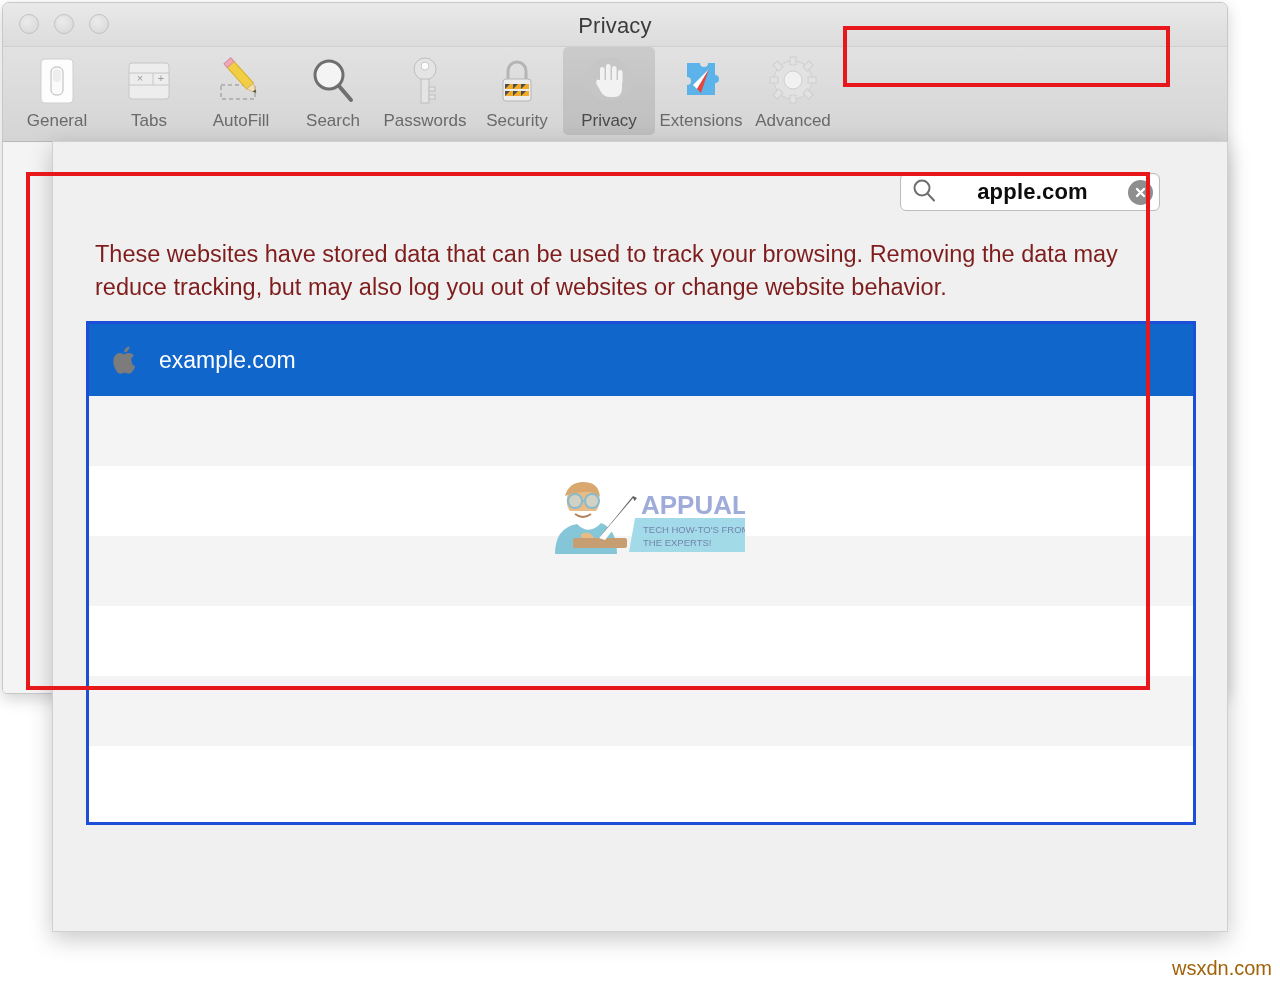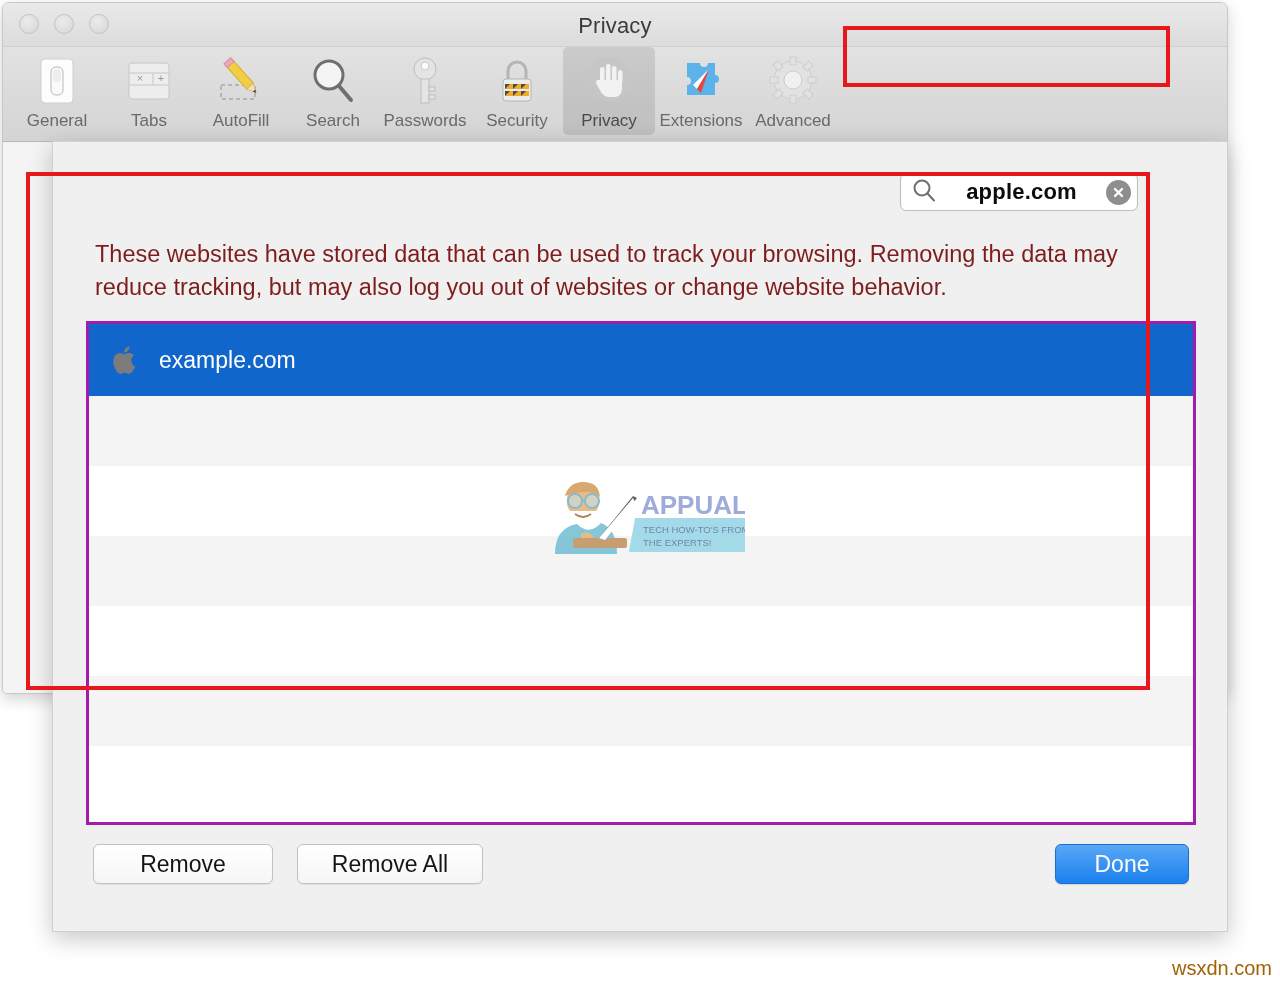--- a/index.html
+++ b/index.html
@@ -60,21 +60,21 @@
 
   
   .sheet {
     position: absolute; left: 52px; top: 141px; width: 1176px; height: 791px;
     background: #f0f0f0;
     border: 1px solid #d0d0d0;
     box-shadow: 0 7px 22px rgba(0,0,0,.22);
   }
 
   
-  .search-wrap { position: absolute; left: 847px; top: 31px; width: 238px; height: 38px; }
+  .search-wrap { position: absolute; left: 847px; top: 31px; width: 260px; height: 38px; }
   .search-field {
     width: 100%; height: 100%;
     background: #ffffff; border: 1px solid #bdbdbd; border-radius: 6px;
     display: flex; align-items: center; padding: 0 6px 0 10px;
     box-shadow: inset 0 1px 2px rgba(0,0,0,.07);
   }
   .search-icon { flex: 0 0 auto; margin-right: 4px; }
   .search-value {
     flex: 1; text-align: center; font-size: 22px; color: #0d0d0d;
     font-weight: 600; letter-spacing: .2px; padding-right: 4px;
@@ -94,21 +94,21 @@
   
   .desc {
     position: absolute; left: 42px; top: 96px; width: 1096px;
     font-size: 23.5px; line-height: 33px; color: #7f1d1d;
   }
 
   
   .listbox {
     position: absolute; left: 33px; top: 179px; width: 1110px; height: 504px;
     background: #ffffff;
-    border: 3px solid #a21caf;
+    border: 3px solid #1d4ed8;
     overflow: hidden;
   }
   .row { height: 70px; position: relative; }
   .row.odd  { background: #f4f4f4; }
   .row.even { background: #ffffff; }
   .row.selected { background: #1166cc; height: 72px; }
   .row-inner { display: flex; align-items: center; height: 100%; padding-left: 22px; }
   .apple-icon { flex: 0 0 auto; width: 30px; display: flex; justify-content: center; }
   .row-text { margin-left: 18px; }
   .row-title { font-size: 23px; color: #ffffff; line-height: 28px; }
@@ -364,24 +364,19 @@
           </g>
 
           <polygon points="98,42 208,42 208,76 92,76" fill="#9fd9e8"></polygon>
           <text x="104" y="38" font-size="26" font-weight="bold" fill="#9aa7d6" font-family="Liberation Sans, sans-serif">APPUALS</text>
           <text x="106" y="57" font-size="9.5" fill="#6b7fa8" font-family="Liberation Sans, sans-serif">TECH HOW-TO'S FROM</text>
           <text x="106" y="70" font-size="9.5" fill="#6b7fa8" font-family="Liberation Sans, sans-serif">THE EXPERTS!</text>
         </svg>
       </div>
     </div>
 
-    <div class="footer">
-      <div class="btn btn-plain btn-remove">Remove</div>
-      <div class="btn btn-plain btn-remove-all">Remove All</div>
-      <div class="btn btn-done">Done</div>
-    </div>
   </div>
 
   <div class="annot annot-search"></div>
   <div class="annot annot-list"></div>
 
   <div class="site-watermark">wsxdn.com</div>
 </div>
 
 </body></html>

